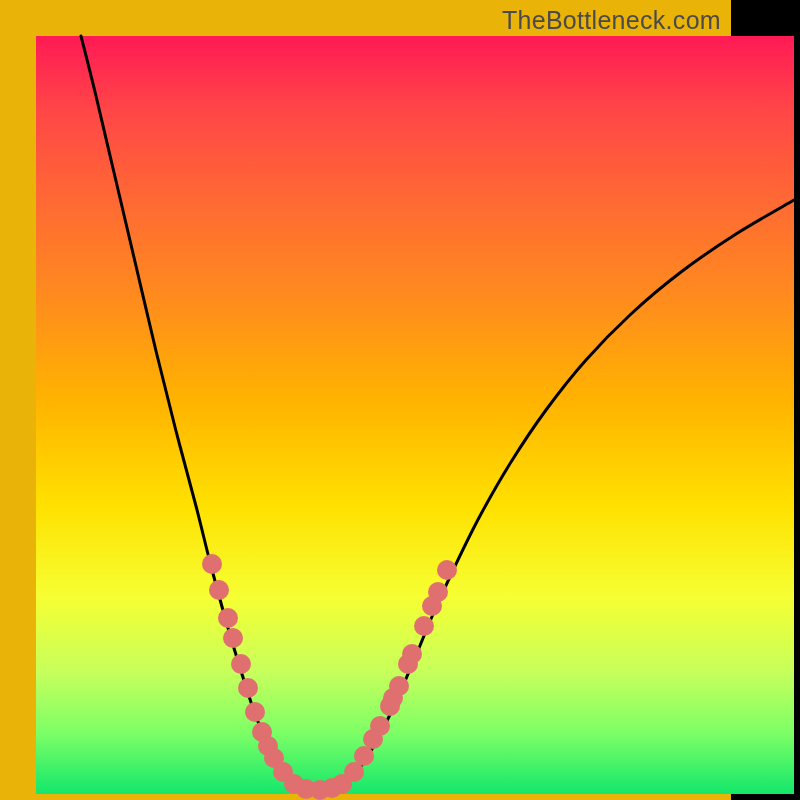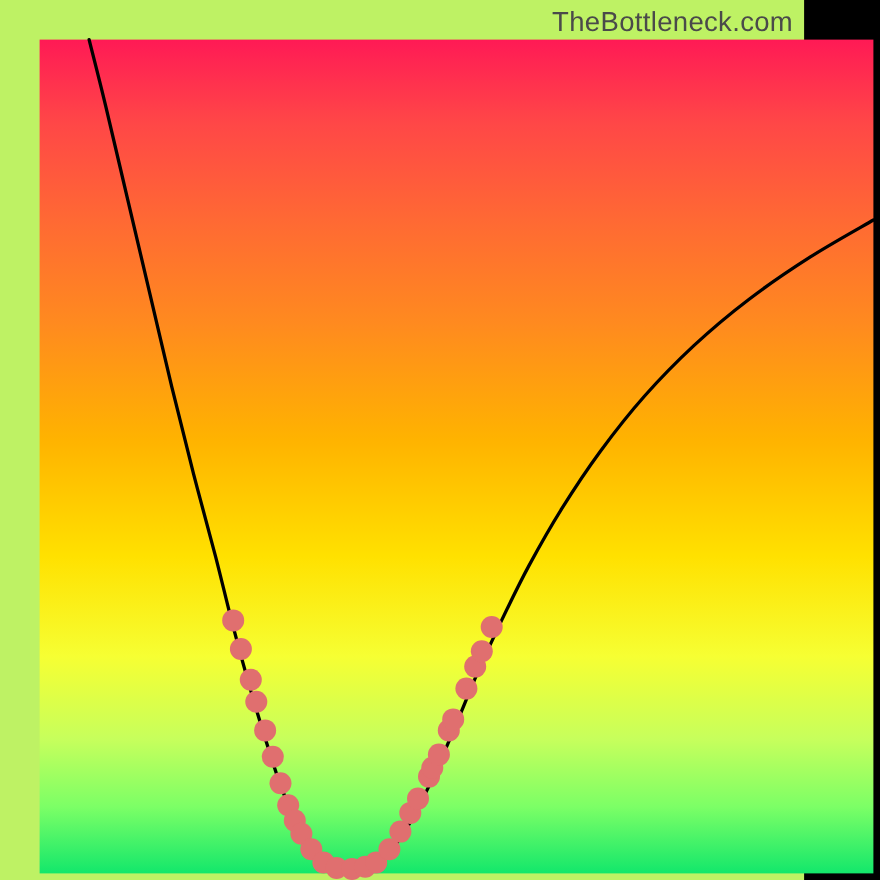--- a/index.html
+++ b/index.html
@@ -8,21 +8,21 @@
     width: 800px;
     height: 800px;
     overflow: hidden;
     background: #000;
     font-family: Arial, Helvetica, sans-serif;
   }
   .frame {
     position: relative;
     width: 731px;
     height: 800px;
-    background: #bef264;
+    background: #eab308;
   }
   .plot {
     position: absolute;
     left: 36px;
     top: 36px;
     width: 758px;
     height: 758px;
     background: linear-gradient(to bottom,
       #ff1a55 0%,
       #ff4747 10%,

